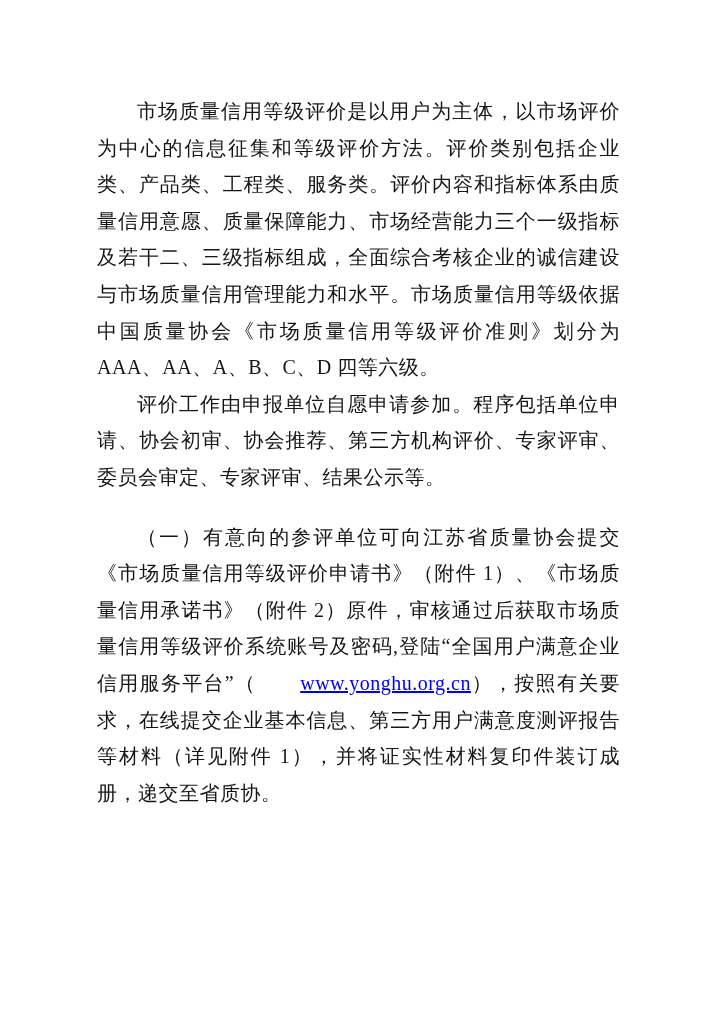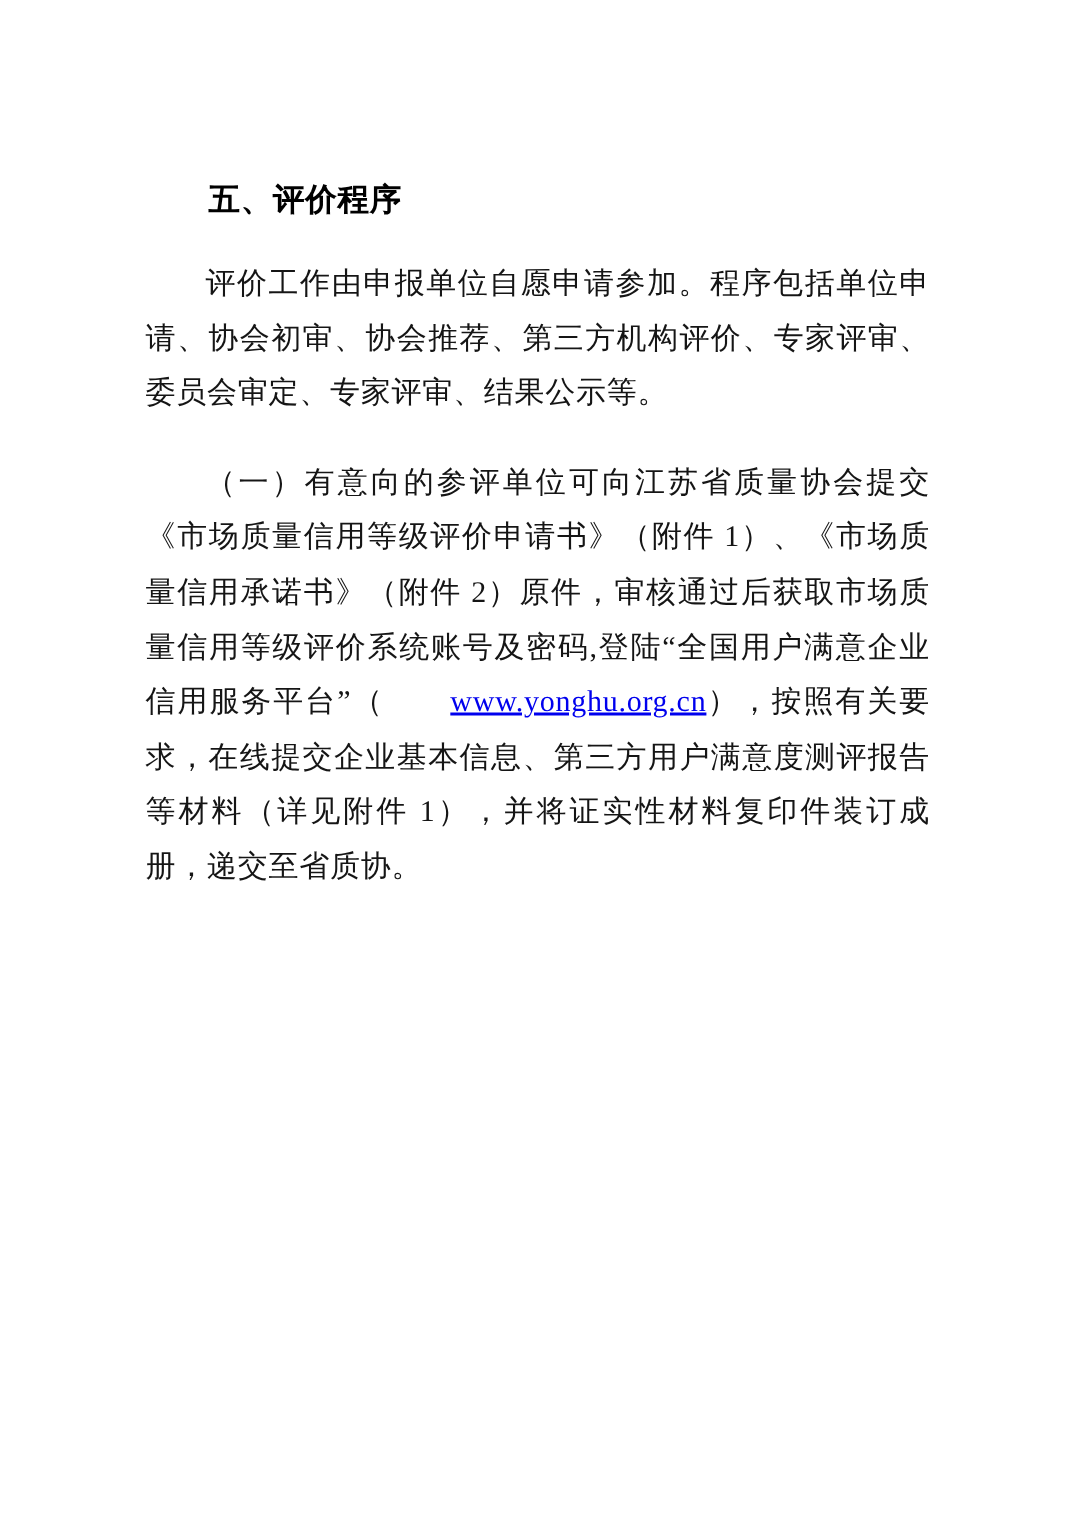--- a/index.html
+++ b/index.html
@@ -49,21 +49,21 @@
     font-family: "Liberation Serif", "DejaVu Serif", serif;
     margin-left: 44px;
   }
 </style>
 </head>
 <body>
 
 <div class="page">
   <div class="content">
 
+    <p class="body-text">市场质量信用等级评价是以用户为主体，以市场评价为中心的信息征集和等级评价方法。评价类别包括企业类、产品类、工程类、服务类。评价内容和指标体系由质量信用意愿、质量保障能力、市场经营能力三个一级指标及若干二、三级指标组成，全面综合考核企业的诚信建设与市场质量信用管理能力和水平。市场质量信用等级依据中国质量协会《市场质量信用等级评价准则》划分为 AAA、AA、A、B、C、D 四等六级。</p>
 
-    <h2 class="section-heading">五、评价程序</h2>
 
     <p class="body-text">评价工作由申报单位自愿申请参加。程序包括单位申请、协会初审、协会推荐、第三方机构评价、专家评审、委员会审定、专家评审、结果公示等。</p>
 
     <p class="body-text after-gap"><span>（一）有意向的参评单位可向江苏省质量协会提交《市场质量信用等级评价申请书》（附件 1）、《市场质量信用承诺书》（附件 2）原件，审核通过后获取市场质量信用等级评价系统账号及密码,登陆“全国用户满意企业信用服务平台”（</span><a href="#" class="doc-link">www.yonghu.org.cn</a><span>），按照有关要求，在线提交企业基本信息、第三方用户满意度测评报告等材料（详见附件 1），并将证实性材料复印件装订成册，递交至省质协。</span></p>
 
   </div>
 </div>
 
 </body></html>

